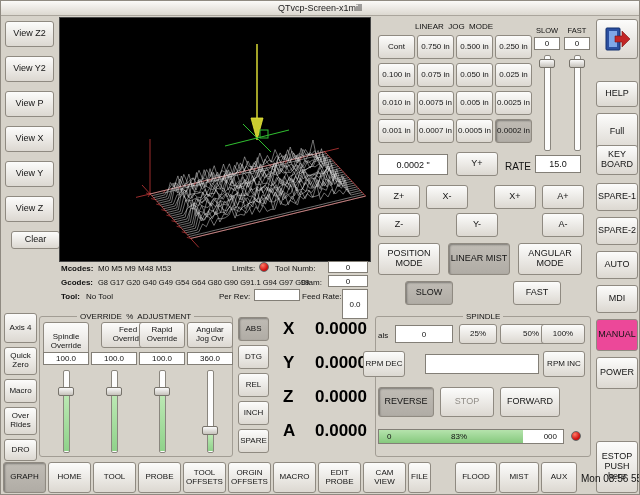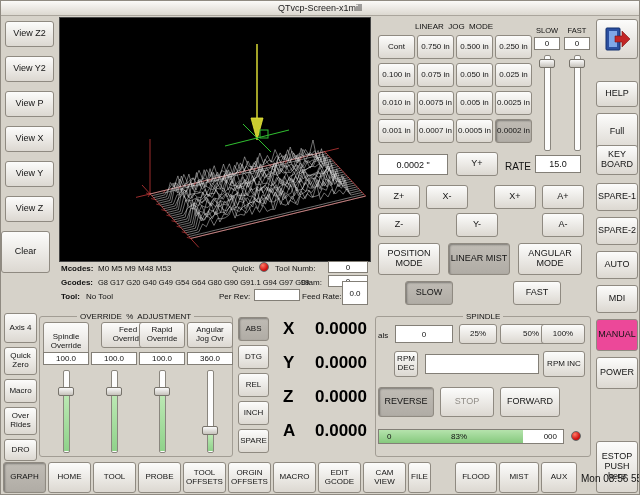--- a/index.html
+++ b/index.html
@@ -35,21 +35,21 @@
 <div class="titlebar">
   <span>QTvcp-Screen-x1mill</span>
 </div>
 
 <div class="btn" style="left:4px;top:20px;width:49px;height:26px">View Z2</div>
 <div class="btn" style="left:4px;top:55px;width:49px;height:26px">View Y2</div>
 <div class="btn" style="left:4px;top:90px;width:49px;height:26px">View P</div>
 <div class="btn" style="left:4px;top:125px;width:49px;height:26px">View X</div>
 <div class="btn" style="left:4px;top:160px;width:49px;height:26px">View Y</div>
 <div class="btn" style="left:4px;top:195px;width:49px;height:26px">View Z</div>
-<div class="btn" style="left:0;top:230px;width:49px;height:42px">Clear</div>
+<div class="btn" style="left:10px;top:230px;width:49px;height:18px">Clear</div>
 
 <div class="view3d">
   <svg id="view3d-svg" width="310" height="243">
       <line x1="76" y1="179.4" x2="278.79999999999995" y2="130.28" stroke="#e04040" stroke-width="0.7"></line>
       <line x1="82" y1="167" x2="138.8" y2="229.4" stroke="#e04040" stroke-width="0.7"></line>
       <line x1="130.8" y1="220.4" x2="305.59999999999997" y2="178.08" stroke="#e04040" stroke-width="0.7"></line>
       <line x1="264.79999999999995" y1="133.68" x2="305.59999999999997" y2="178.08" stroke="#e04040" stroke-width="0.7"></line>
       <line x1="90" y1="176" x2="90" y2="121" stroke="#e04040" stroke-width="0.7"></line>
       <line x1="90" y1="176" x2="88" y2="179" stroke="#e04040" stroke-width="0.6"></line>
       <line x1="105.2" y1="172.32" x2="103.2" y2="175.32" stroke="#e04040" stroke-width="0.6"></line>
@@ -100,36 +100,36 @@
       <line x1="197" y1="26" x2="197" y2="100" stroke="#e8e838" stroke-width="1.4"></line>
       <polygon points="191,100 203,100 197,122" fill="#caca30" stroke="#e8e838" stroke-width="0.8"></polygon>
       <line x1="165" y1="128" x2="229" y2="112" stroke="#30c030" stroke-width="1"></line>
       <line x1="183" y1="106" x2="211" y2="134" stroke="#30c030" stroke-width="1"></line>
       <rect x="200" y="112" width="8" height="8" fill="none" stroke="#30c030" stroke-width="1"></rect>
     </svg>
 </div>
 
 <span class="lbl bold" style="left:60px;top:263px">Mcodes:</span>
 <span class="lbl" style="left:97px;top:263px">M0 M5 M9 M48 M53</span>
-<span class="lbl" style="left:231px;top:263px">Quick:</span>
+<span class="lbl" style="left:231px;top:263px">Limits:</span>
 <div class="led" style="left:258px;top:261px"></div>
 <span class="lbl" style="left:274px;top:263px">Tool Numb:</span>
 <div class="field" style="left:327px;top:260px;width:40px;height:12px">0</div>
 
 <span class="lbl bold" style="left:60px;top:277px">Gcodes:</span>
 <span class="lbl" style="left:97px;top:277px;font-size:7.5px">G8 G17 G20 G40 G49 G54 G64 G80 G90 G91.1 G94 G97 G99</span>
 <span class="lbl" style="left:300px;top:277px">Diam:</span>
 <div class="field" style="left:327px;top:274px;width:40px;height:12px">0</div>
 
 <span class="lbl bold" style="left:60px;top:291px">Tool:</span>
 <span class="lbl" style="left:85px;top:291px">No Tool</span>
 <span class="lbl" style="left:218px;top:291px">Per Rev:</span>
 <div class="field" style="left:253px;top:288px;width:46px;height:12px"></div>
 <span class="lbl" style="left:301px;top:291px">Feed Rate:</span>
-<div class="field" style="left:341px;top:280px;width:26px;height:24px">0.0</div>
+<div class="field" style="left:341px;top:288px;width:26px;height:30px">0.0</div>
 
 <span class="lbl" style="left:377px;top:21px;width:152px;text-align:center">LINEAR  JOG  MODE</span>
 
 <div class="btn nw" style="left:377px;top:34px;width:37px;height:24px">Cont</div>
 <div class="btn nw" style="left:416px;top:34px;width:37px;height:24px">0.750 in</div>
 <div class="btn nw" style="left:455px;top:34px;width:37px;height:24px">0.500 in</div>
 <div class="btn nw" style="left:494px;top:34px;width:37px;height:24px">0.250 in</div>
 <div class="btn nw" style="left:377px;top:62px;width:37px;height:24px">0.100 in</div>
 <div class="btn nw" style="left:416px;top:62px;width:37px;height:24px">0.075 in</div>
 <div class="btn nw" style="left:455px;top:62px;width:37px;height:24px">0.050 in</div>
@@ -245,40 +245,40 @@
 <span class="droL" style="left:282px;top:420px">A</span>
 <span class="droV" style="left:290px;top:420px;width:76px">0.0000</span>
 
 <div class="frame" style="left:374px;top:315px;width:216px;height:141px"></div>
 <span class="gbt" style="left:462px;top:311px">SPINDLE</span>
 <span class="lbl" style="left:377px;top:330px">als</span>
 <div class="field" style="left:394px;top:324px;width:58px;height:18px">0</div>
 <div class="btn small" style="left:458px;top:323px;width:38px;height:20px">25%</div>
 <div class="btn small" style="left:499px;top:323px;width:62px;height:20px">50%</div>
 <div class="btn small" style="left:540px;top:323px;width:44px;height:20px">100%</div>
-<div class="btn small" style="left:393px;top:350px;width:24px;height:26px">RPM DEC</div>
+<div class="btn small" style="left:362px;top:350px;width:42px;height:26px">RPM DEC</div>
 <div class="field" style="left:424px;top:353px;width:114px;height:20px"></div>
 <div class="btn small" style="left:542px;top:350px;width:42px;height:26px">RPM INC</div>
 <div class="btn sel" style="left:377px;top:386px;width:56px;height:30px">REVERSE</div>
 <div class="btn dim" style="left:439px;top:386px;width:54px;height:30px">STOP</div>
 <div class="btn" style="left:499px;top:386px;width:60px;height:30px">FORWARD</div>
 <div class="pbar" style="left:377px;top:428px;width:186px;height:15px">
   <div class="pfill" style="width:78%"></div>
   <span class="plbl" style="left:8px">0</span>
   <span class="plbl" style="left:72px">83%</span>
   <span class="plbl" style="right:6px">000</span>
 </div>
 <div class="led" style="left:570px;top:430px"></div>
 
 <div class="btn sel small" style="left:2px;top:461px;width:43px;height:31px">GRAPH</div>
 <div class="btn small" style="left:47px;top:461px;width:43px;height:31px">HOME</div>
 <div class="btn small" style="left:92px;top:461px;width:43px;height:31px">TOOL</div>
 <div class="btn small" style="left:137px;top:461px;width:43px;height:31px">PROBE</div>
 <div class="btn small" style="left:182px;top:461px;width:43px;height:31px">TOOL OFFSETS</div>
 <div class="btn small" style="left:227px;top:461px;width:43px;height:31px">ORGIN OFFSETS</div>
 <div class="btn small" style="left:272px;top:461px;width:43px;height:31px">MACRO</div>
-<div class="btn small" style="left:317px;top:461px;width:43px;height:31px">EDIT GCODE</div>
+<div class="btn small" style="left:317px;top:461px;width:43px;height:31px">EDIT PROBE</div>
 <div class="btn small" style="left:362px;top:461px;width:43px;height:31px">CAM VIEW</div>
 <div class="btn small" style="left:407px;top:461px;width:23px;height:31px">FILE</div>
 <div class="btn small" style="left:454px;top:461px;width:42px;height:31px">FLOOD</div>
 <div class="btn small" style="left:498px;top:461px;width:40px;height:31px">MIST</div>
 <div class="btn small" style="left:540px;top:461px;width:36px;height:31px">AUX</div>
 <span class="lbl" style="left:580px;top:472px;font-size:10px">Mon 08:56 55</span>
 
 </body></html>

